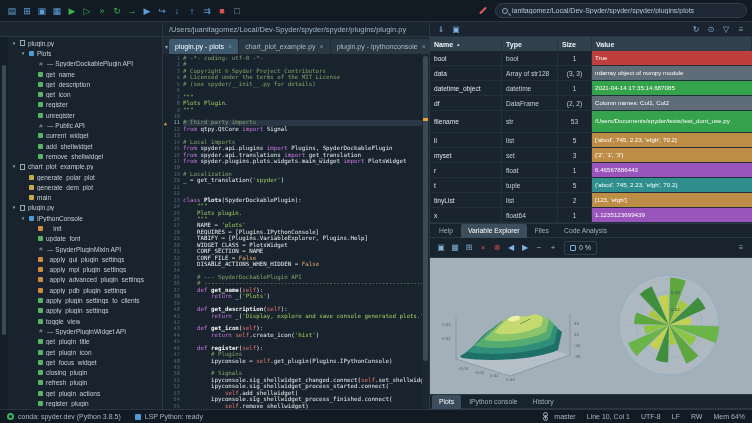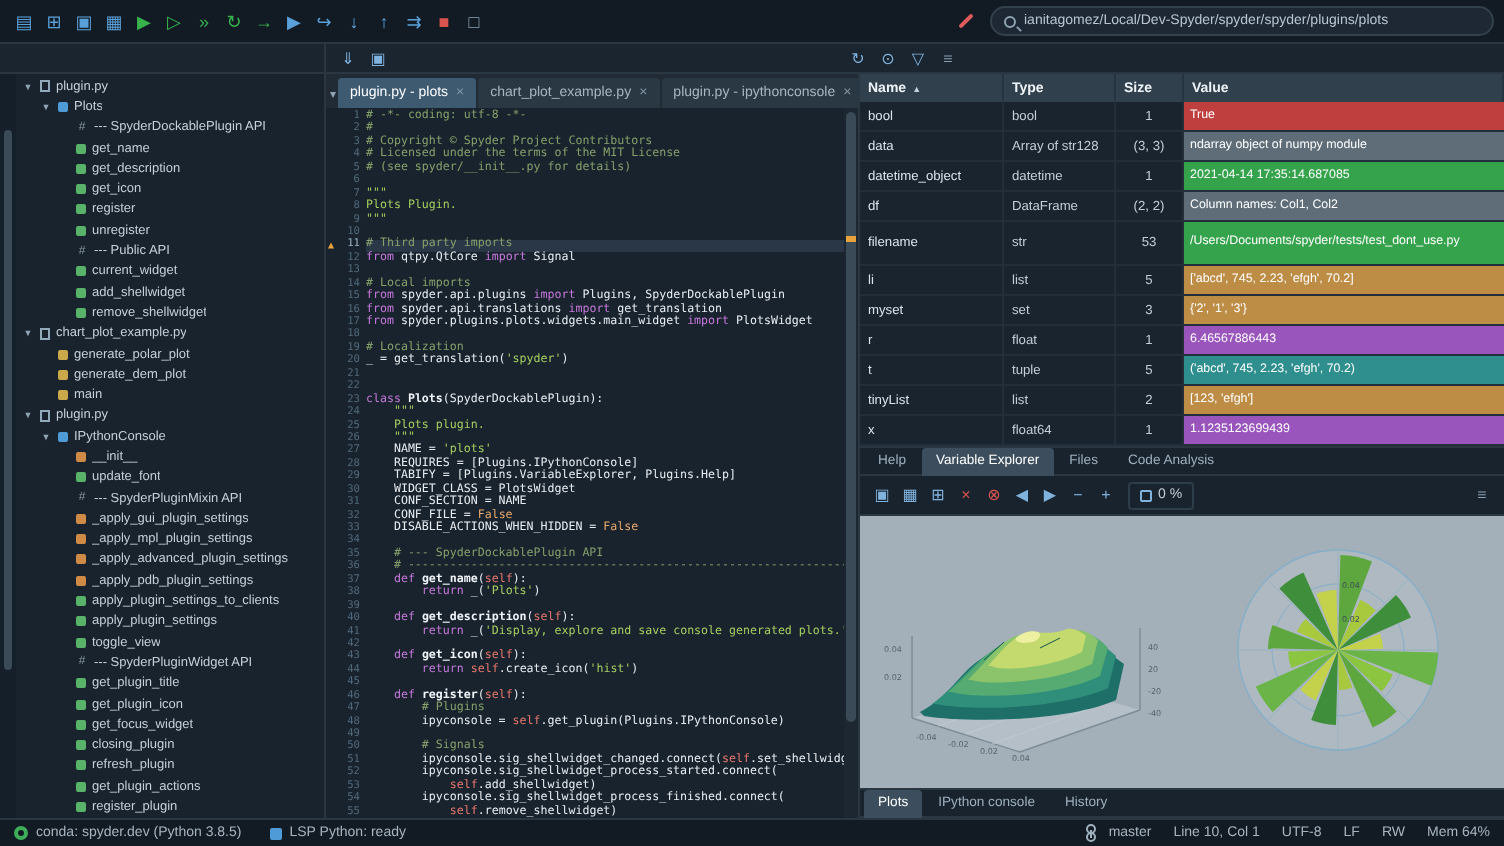--- a/index.html
+++ b/index.html
@@ -138,20 +138,23 @@
         <span class="pencil"></span>
       </span>
     <div class="searchbox">
       <span class="mag"></span>
       <span class="searchtext">ianitagomez/Local/Dev-Spyder/spyder/spyder/plugins/plots</span>
     </div>
   </div>
 
   <div class="row2">
     <div class="row2-left"></div>
+    <div class="row2-center">
+      <span class="filepath">/Users/juanitagomez/Local/Dev-Spyder/spyder/spyder/plugins/plugin.py</span>
+    </div>
     <div class="row2-right">
       <span id="ve-tools-left" class="icon-cluster">
           <span class="miniico" style="color: rgb(127, 178, 221);">⇓</span>
           <span class="miniico" style="color: rgb(127, 178, 221);">▣</span>
         </span>
       <span id="ve-tools-right" class="icon-cluster right">
           <span class="miniico" style="color: rgb(127, 178, 221);">↻</span>
           <span class="miniico" style="color: rgb(127, 178, 221);">⊙</span>
           <span class="miniico" style="color: rgb(127, 178, 221);">▽</span>
           <span class="miniico" style="color: rgb(138, 160, 180);">≡</span>

